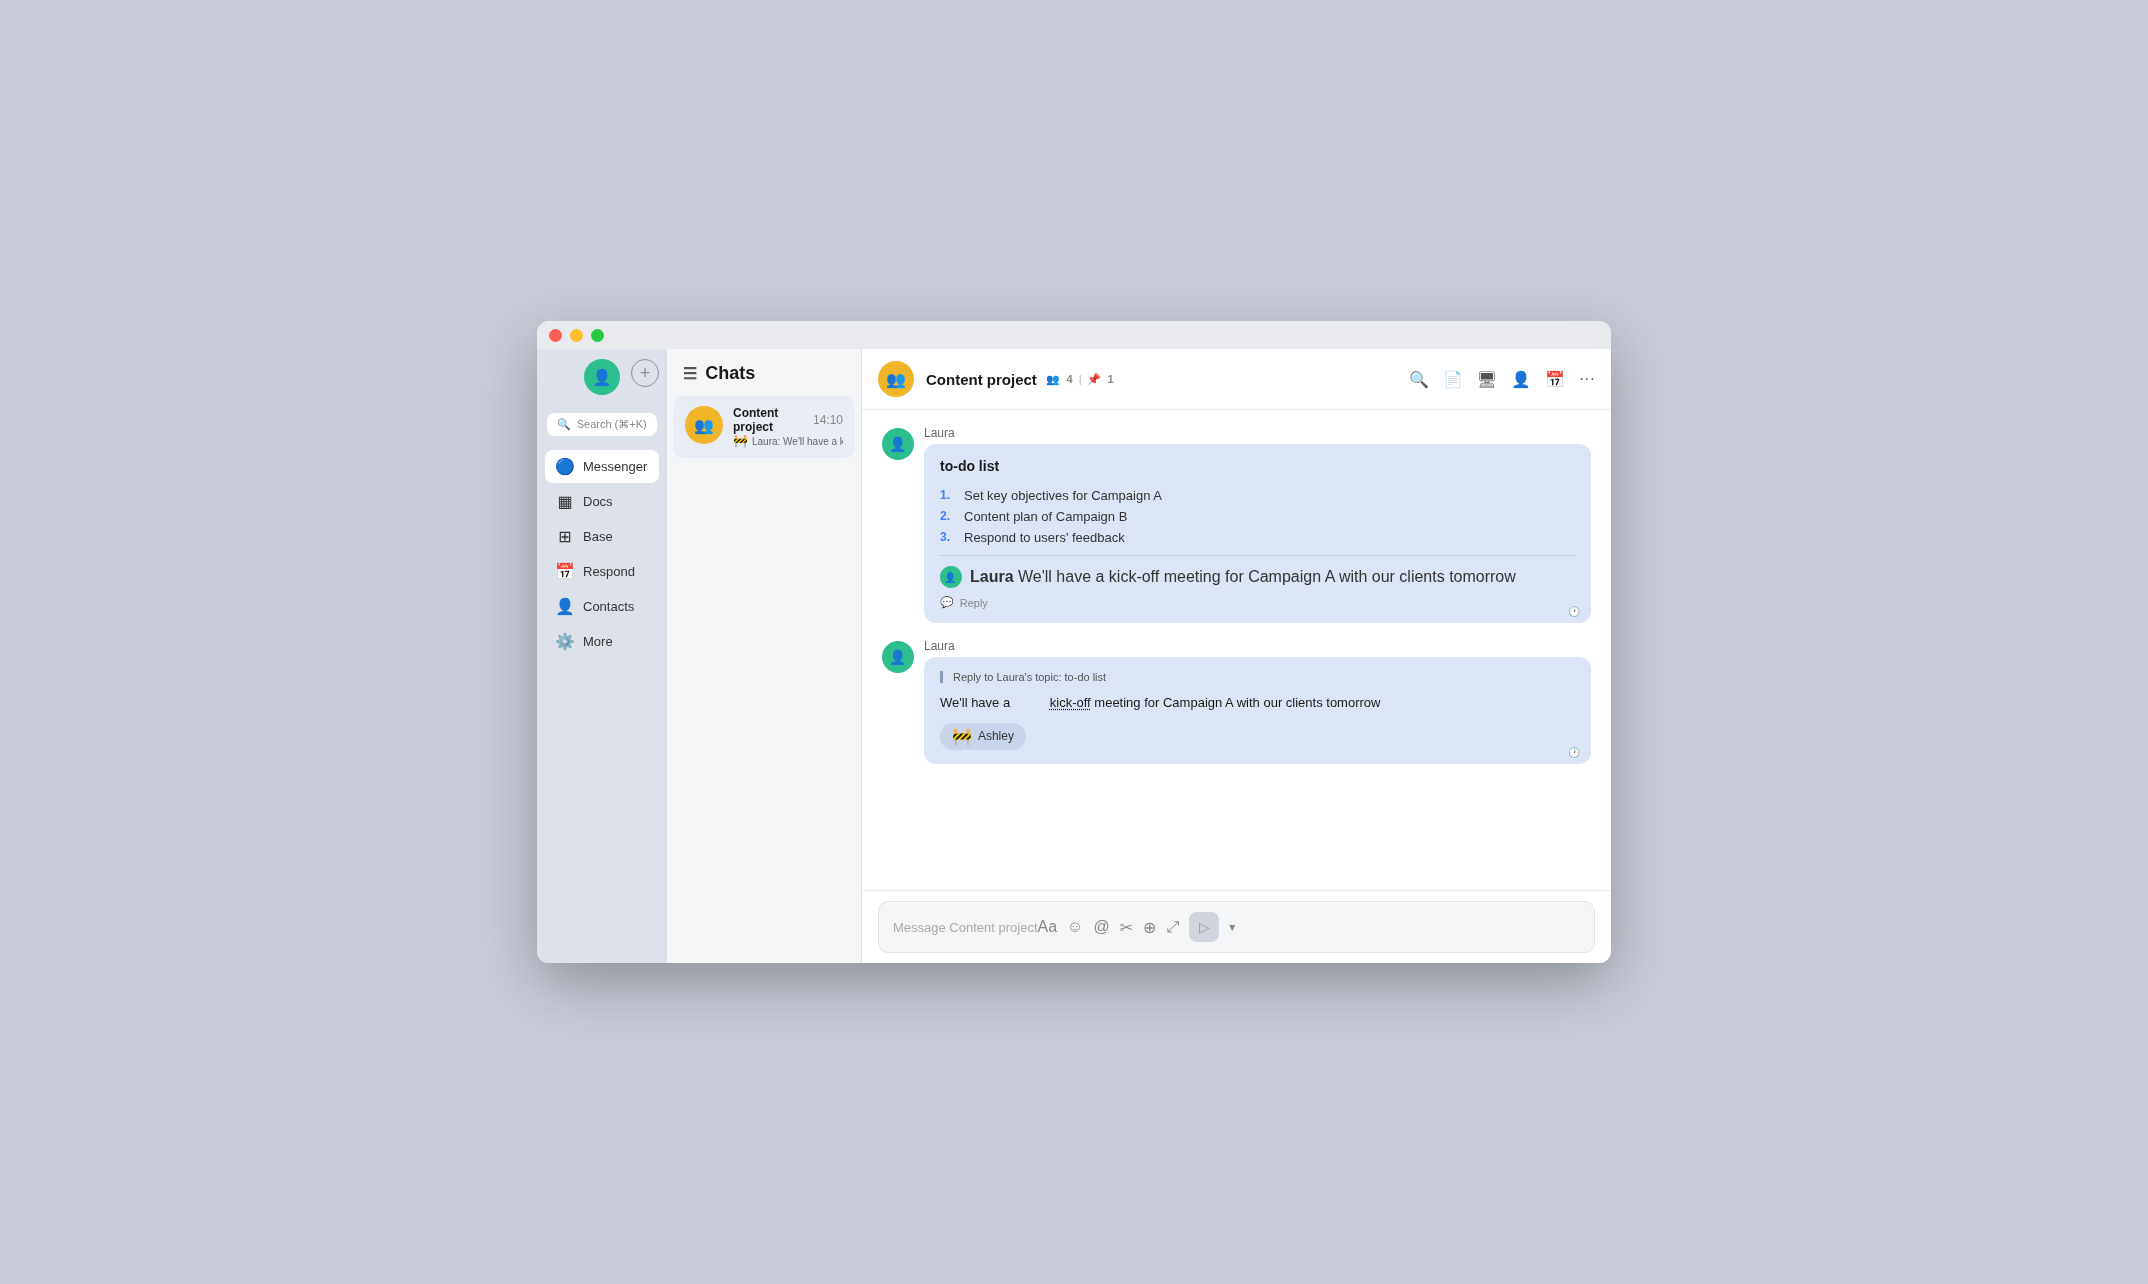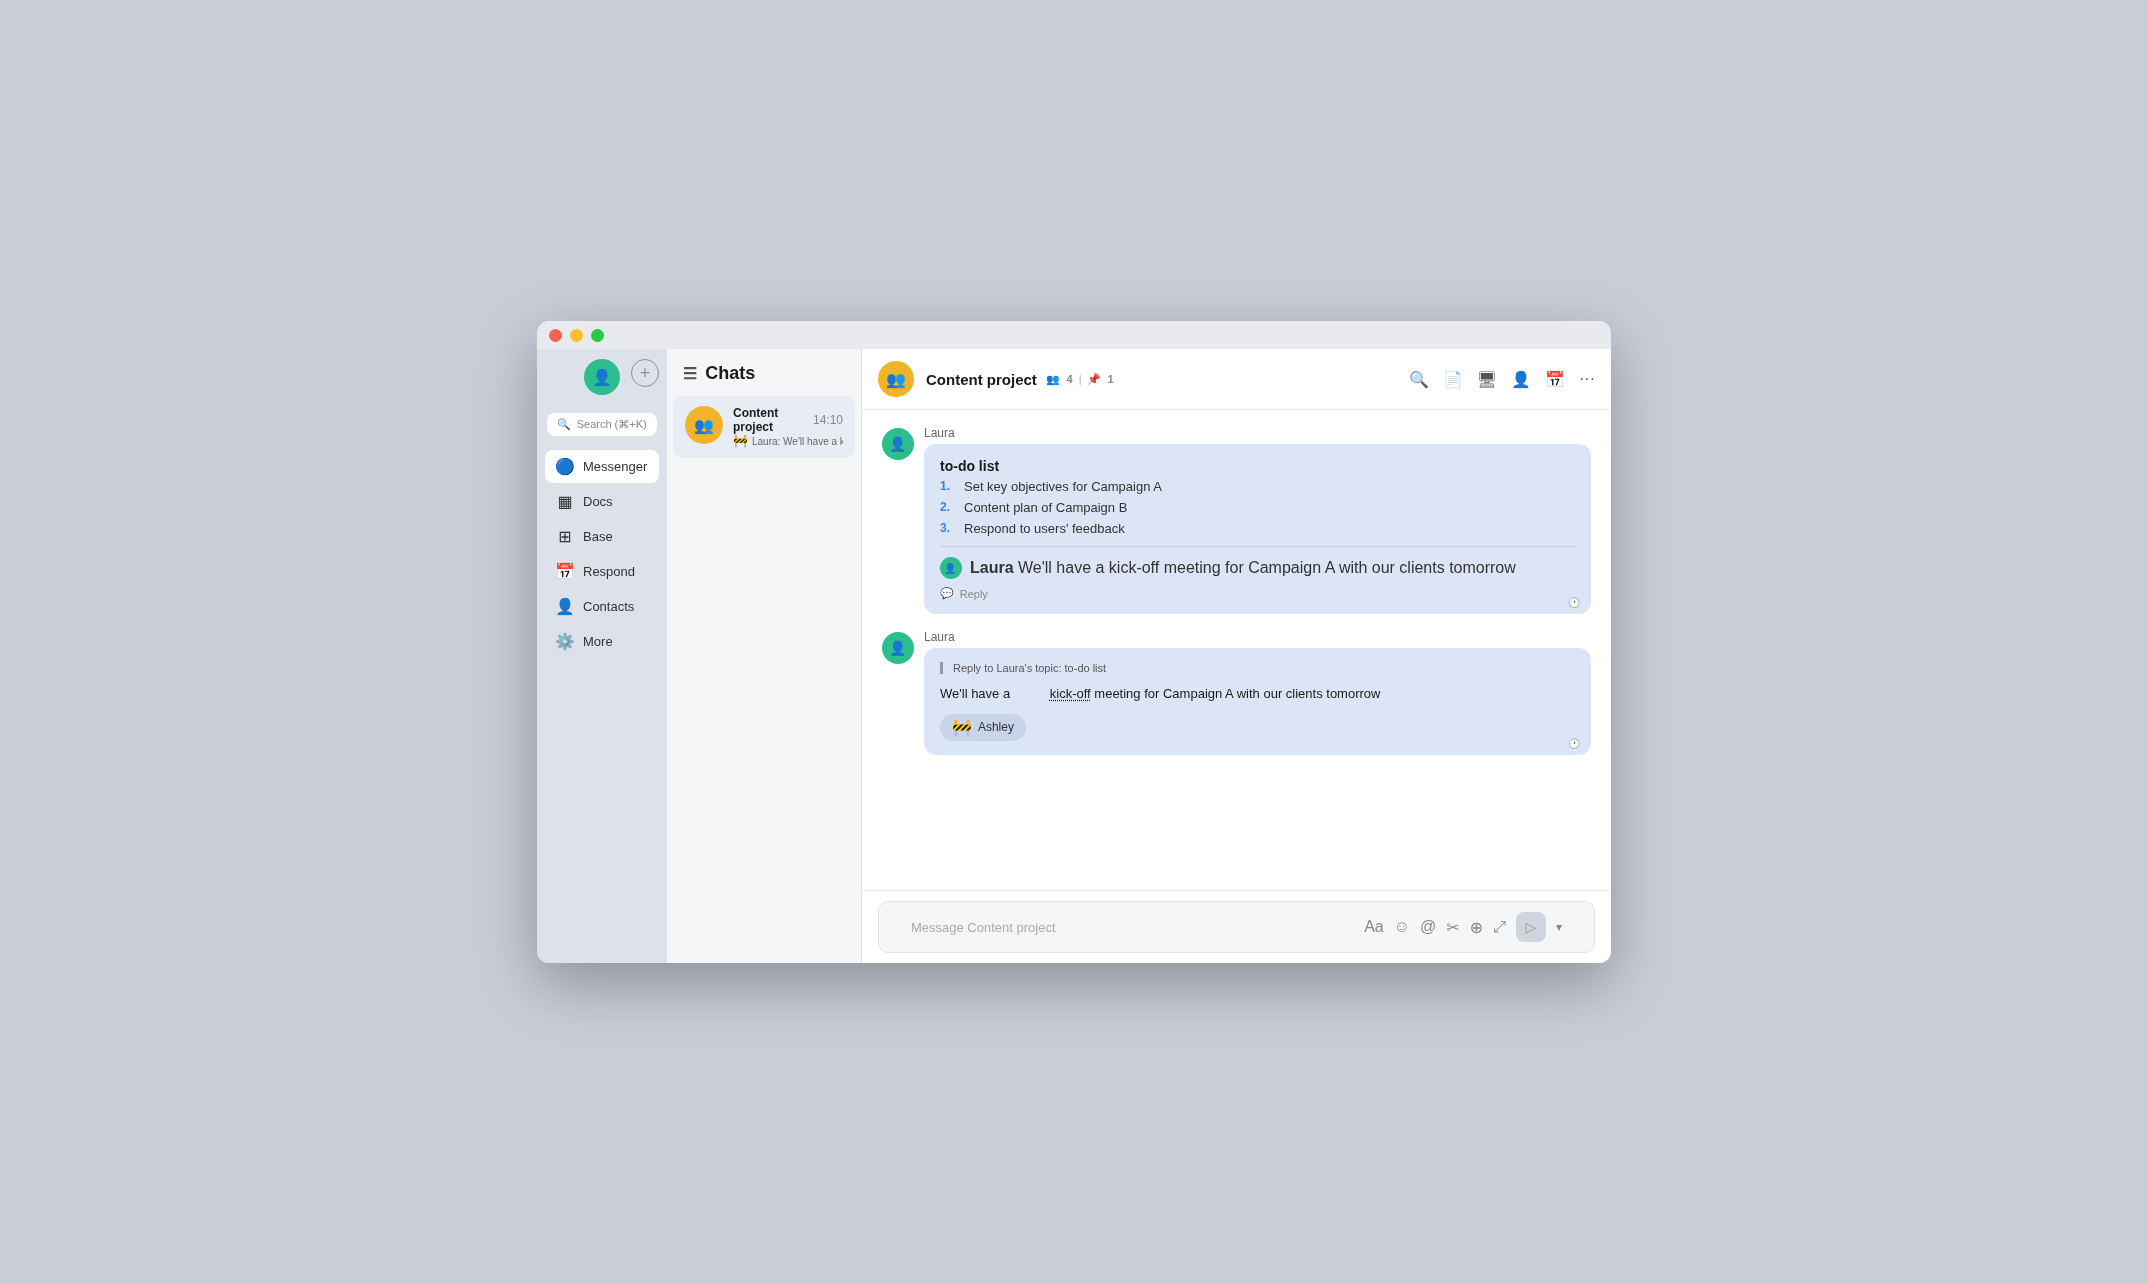--- a/index.html
+++ b/index.html
@@ -156,21 +156,21 @@
       color: white; font-size: 14px; flex-shrink: 0; margin-top: 2px;
     }
     .msg-content { flex: 1; }
     .msg-sender { font-size: 12px; color: #666; margin-bottom: 4px; font-weight: 500; }
     .msg-bubble {
       background: #dce5f5;
       border-radius: 12px;
       padding: 14px 16px;
       position: relative;
     }
-    .todo-title { font-size: 14px; font-weight: 700; color: #1a1a1a; margin-bottom: 5px; }
+    .todo-title { font-size: 14px; font-weight: 700; color: #1a1a1a; margin-bottom: 14px; }
     .todo-list { list-style: none; display: flex; flex-direction: column; gap: 6px; }
     .todo-list li { font-size: 13px; color: #333; display: flex; gap: 8px; }
     .todo-num { color: #3b82f6; font-size: 12px; font-weight: 600; min-width: 16px; }
     .msg-divider { border: none; border-top: 1px solid #c5cedf; margin: 10px 0; }
     .msg-reply-block {
       display: flex; align-items: flex-start; gap: 8px;
     }
     .reply-sender-avatar {
       width: 22px; height: 22px; border-radius: 50%;
       background: #2dbe8e;
@@ -198,23 +198,23 @@
       padding: 4px 12px; font-size: 12px; color: #333; cursor: pointer;
     }
     .reaction-emoji { font-size: 16px; }
     
     .chat-input-area {
       padding: 10px 16px; border-top: 1px solid #e8eaed;
       display: flex; align-items: center; gap: 10px;
     }
     .message-input {
       flex: 1; background: #f5f6f8; border: 1.5px solid #e0e2e8;
-      border-radius: 10px; padding: 10px 32px;
+      border-radius: 10px; padding: 10px 14px;
       font-size: 13px; color: #888; outline: none;
-      display: flex; align-items: center; justify-content: space-between;
+      display: flex; align-items: center; justify-content: flex-start;
     }
     .input-placeholder { color: #aaa; font-size: 13px; }
     .input-actions { display: flex; align-items: center; gap: 10px; }
     .input-icon { font-size: 16px; color: #888; cursor: pointer; }
     .send-btn {
       width: 30px; height: 30px; border-radius: 8px;
       background: #d0d4dc; display: flex; align-items: center; justify-content: center;
       cursor: pointer;
     }
     .send-icon { color: #999; font-size: 14px; }

